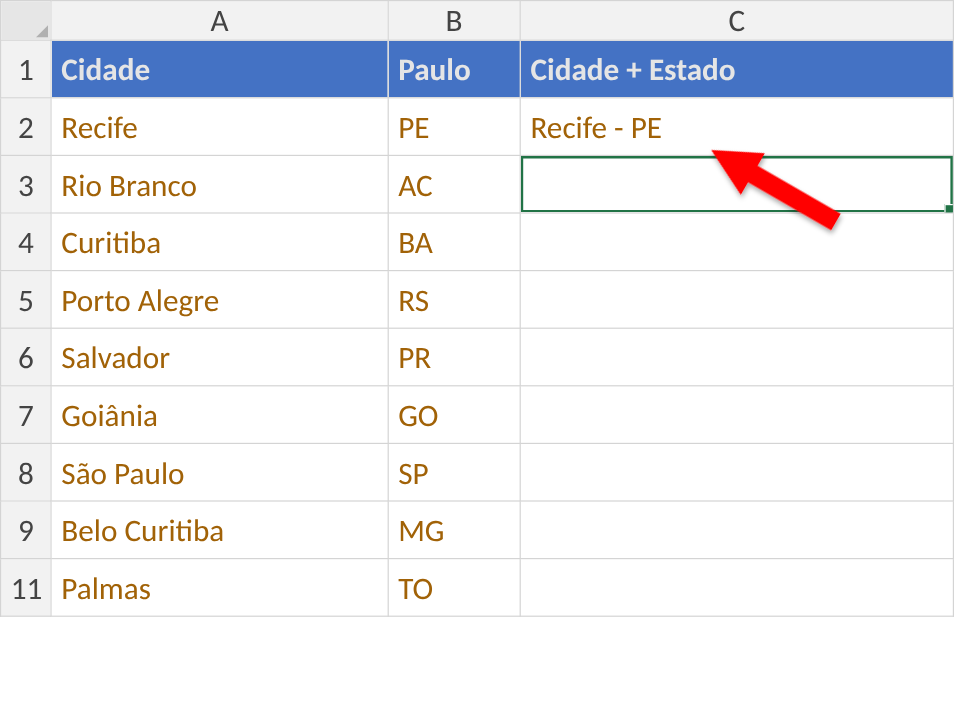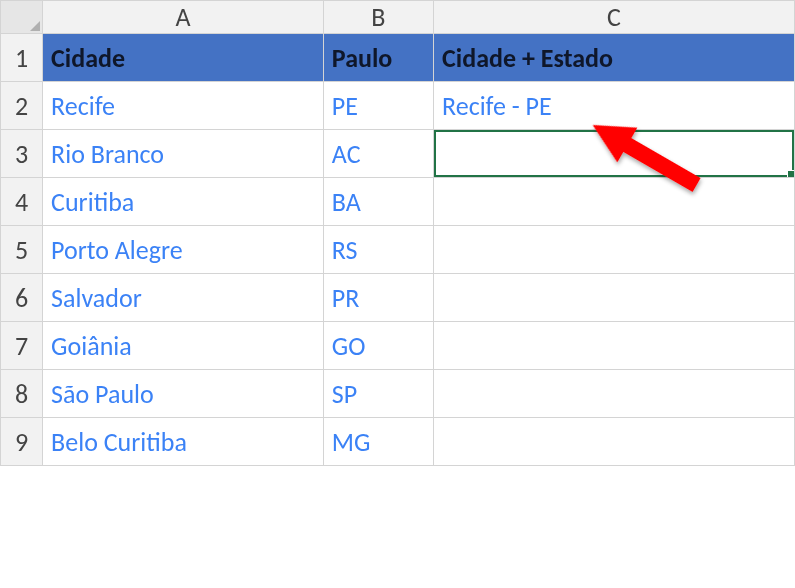--- a/index.html
+++ b/index.html
@@ -56,27 +56,27 @@
     background: #f2f2f2;
     text-align: center;
     font-size: 18px;
     font-weight: 400;
     color: #444;
     width: 42px;
     border: 1px solid #bdbdbd;
   }
   .header-cell {
     background: #4472c4;
-    color: #0f172a;
+    color: #e5e5e5;
     font-weight: 700;
     font-size: 28px;
   }
   .data-cell {
     background: #ffffff;
-    color: #3b82f6;
+    color: #a16207;
   }
   .selected-cell {
     position: relative;
     box-shadow: inset 0 0 0 2px #217346;
   }
   .selected-cell::after {
     content: "";
     position: absolute;
     right: -3px;
     bottom: -3px;
@@ -168,20 +168,26 @@
   </tr>
 
   <tr>
     <td class="row-header">9</td>
     <td class="data-cell">Belo Curitiba</td>
     <td class="data-cell">MG</td>
     <td class="data-cell"></td>
   </tr>
 
 
+  <tr>
+    <td class="row-header">11</td>
+    <td class="data-cell">Palmas</td>
+    <td class="data-cell">TO</td>
+    <td class="data-cell"></td>
+  </tr>
 </tbody>
   </table>
 
 <svg class="arrow-wrap" style="left:590px; top:115px;" width="160" height="100" viewBox="0 0 160 100">
   <defs>
     <filter id="sh" x="-20%" y="-20%" width="140%" height="140%">
       <feDropShadow dx="2" dy="2" stdDeviation="2" flood-color="#000" flood-opacity="0.35"></feDropShadow>
     </filter>
   </defs>
   <g transform="rotate(30 20 20)" filter="url(#sh)">

